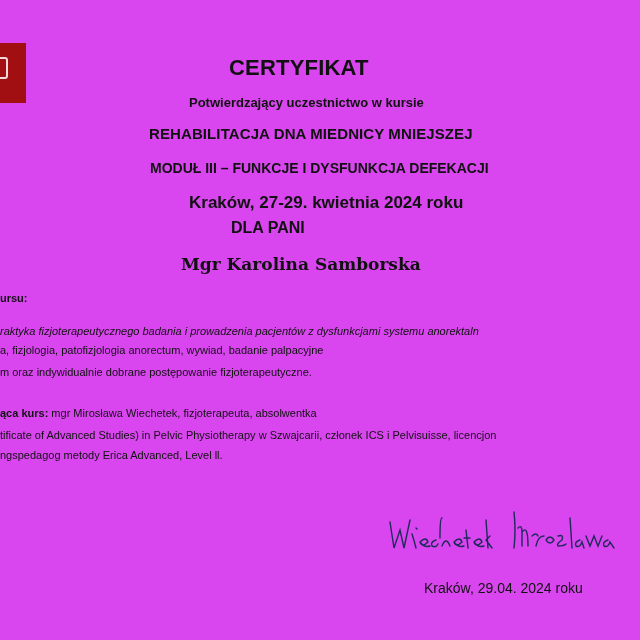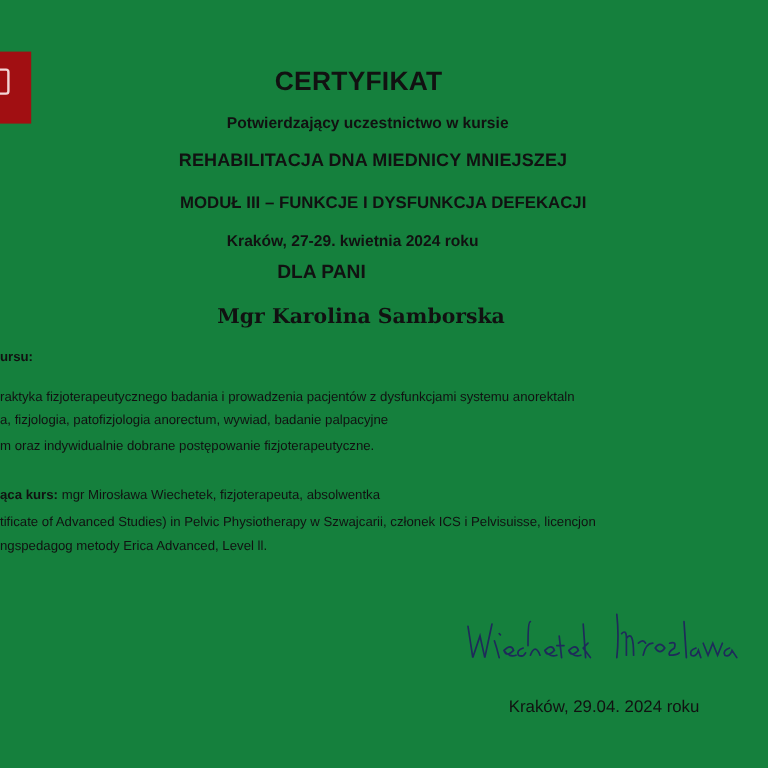--- a/index.html
+++ b/index.html
@@ -1,32 +1,32 @@
 <!DOCTYPE html>
 <html><head>
 <meta charset="utf-8">
 <style>
   html, body { margin:0; padding:0; }
   body { width:640px; height:640px; overflow:hidden; background:#f3f3f1; position:relative;
     font-family: "Liberation Sans", "DejaVu Sans", sans-serif; color:#111; }
-  .paper { position:absolute; left:0; top:0; width:640px; height:640px; background:#15803d; }
+  .paper { position:absolute; left:0; top:0; width:640px; height:640px; background:#d946ef; }
   .logo { position:absolute; left:0; top:43px; width:26px; height:60px; background:#a10f12; }
   .logo-inner { position:absolute; left:-6px; top:14px; width:10px; height:18px;
     border:2px solid #f3d6d6; border-radius:3px; }
   .abs { position:absolute; white-space:nowrap; }
   .title { left:229px; top:55px; font-size:22px; font-weight:bold; letter-spacing:0.2px; }
   .confirm { left:189px; top:95px; font-size:13px; font-weight:bold; }
   .course { left:149px; top:125px; font-size:15px; font-weight:bold; letter-spacing:0.1px; }
   .module { left:150px; top:160px; font-size:14px; font-weight:bold; }
-  .place-date { left:189px; top:193px; font-size:13px; font-weight:bold; }
+  .place-date { left:189px; top:193px; font-size:17px; font-weight:bold; }
   .for { left:231px; top:219px; font-size:16px; font-weight:bold; }
   .name { left:181px; top:254px; font-size:17px; font-weight:bold; font-family:"DejaVu Serif","Liberation Serif",serif; }
   .body-text { font-size:11px; }
   .prog-head { left:0; top:292px; font-weight:bold; }
-  .prog-1 { left:0; top:325px; }
+  .prog-1 { left:0; top:325px;font-style:italic; }
   .prog-2 { left:0; top:344px; }
   .prog-3 { left:0; top:366px; }
   .lead-1 { left:0; top:407px; }
   .lead-2 { left:0; top:429px; }
   .lead-3 { left:0; top:449px; }
   .bold { font-weight:bold; }
   .signature { left:386px; top:500px; width:240px; height:60px; }
   .issue-date { left:424px; top:580px; font-size:14px; }
 </style>
 </head>

